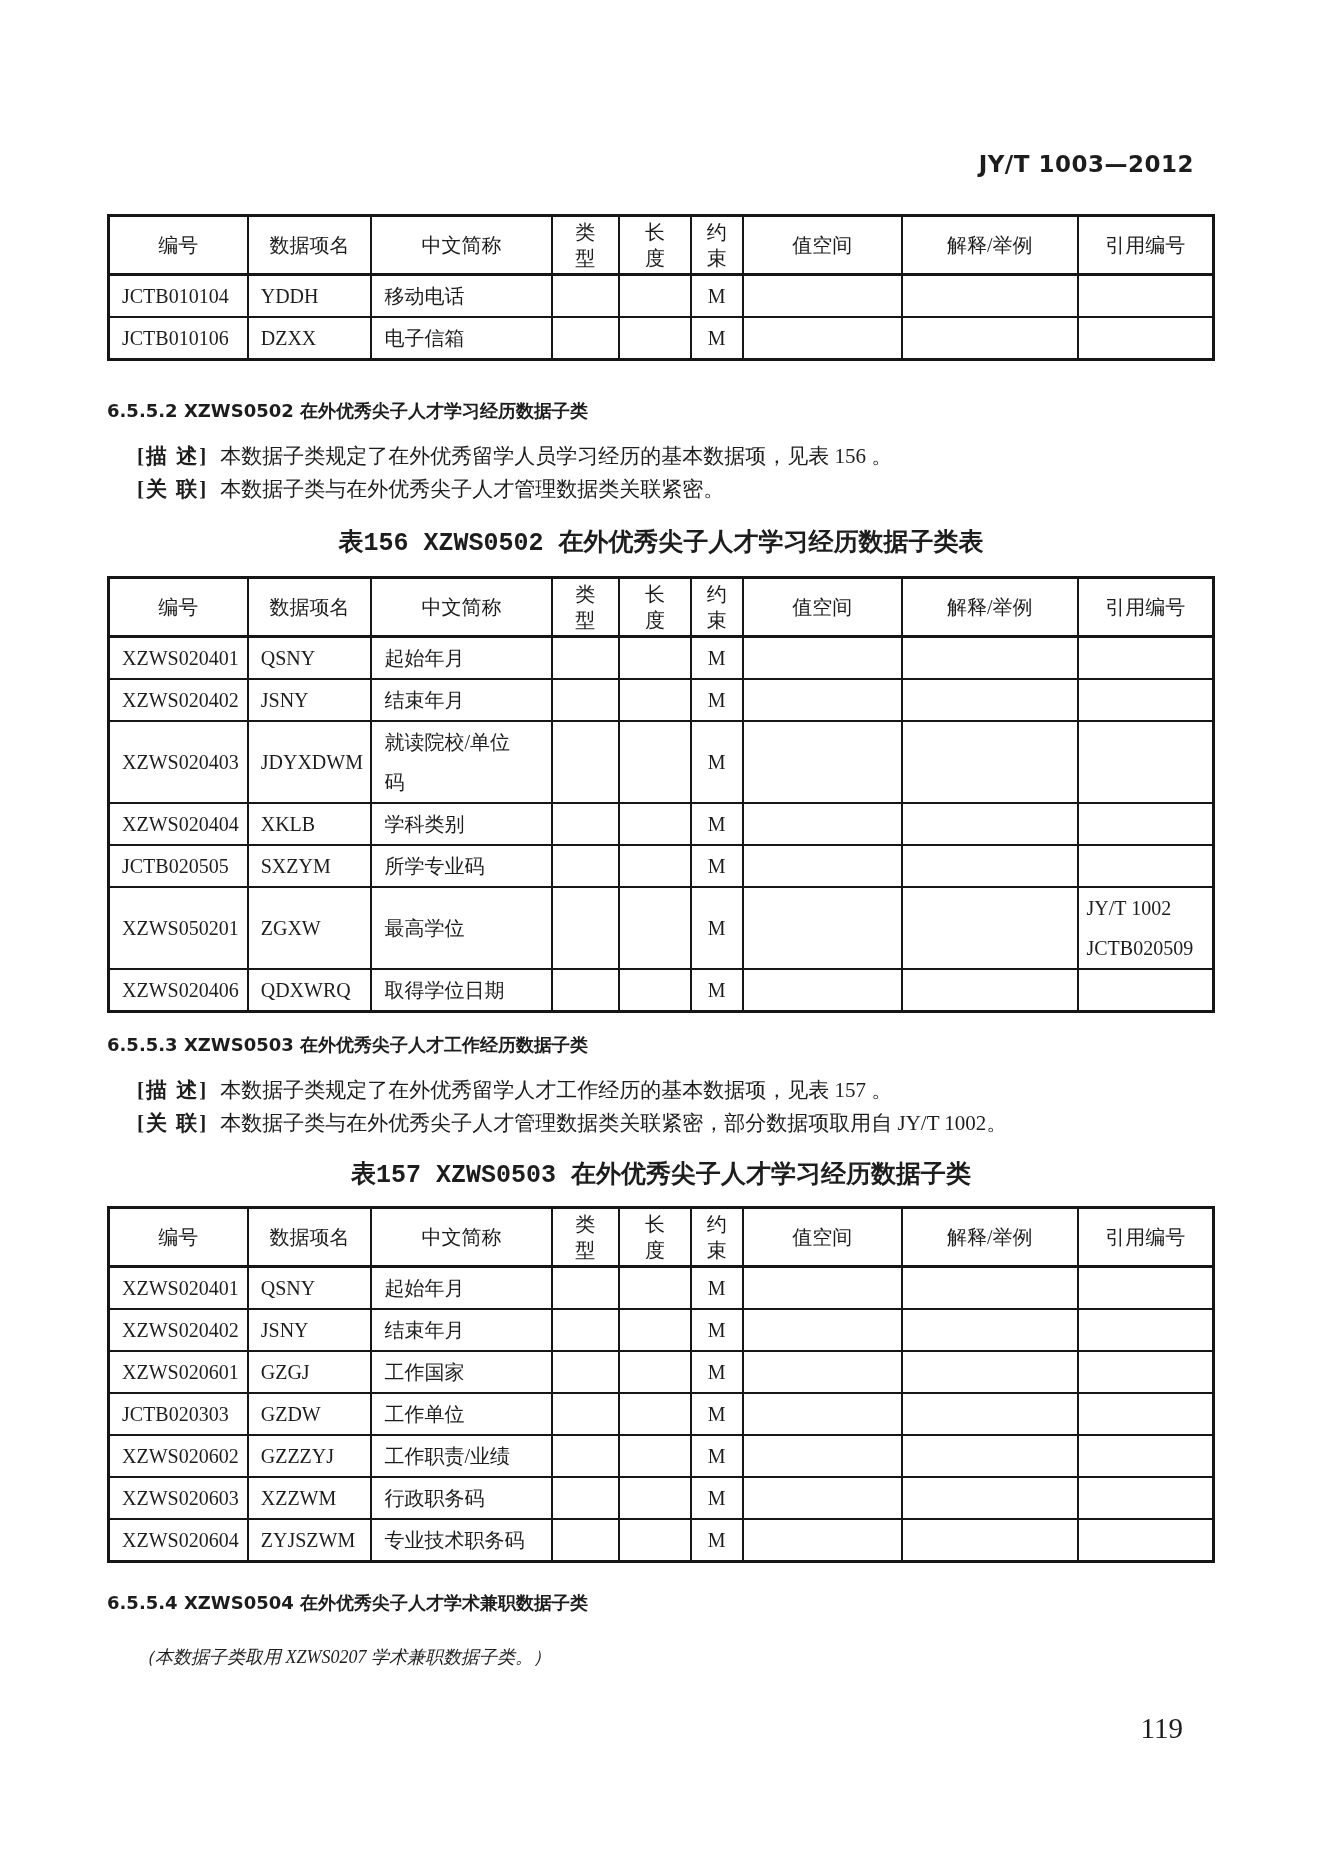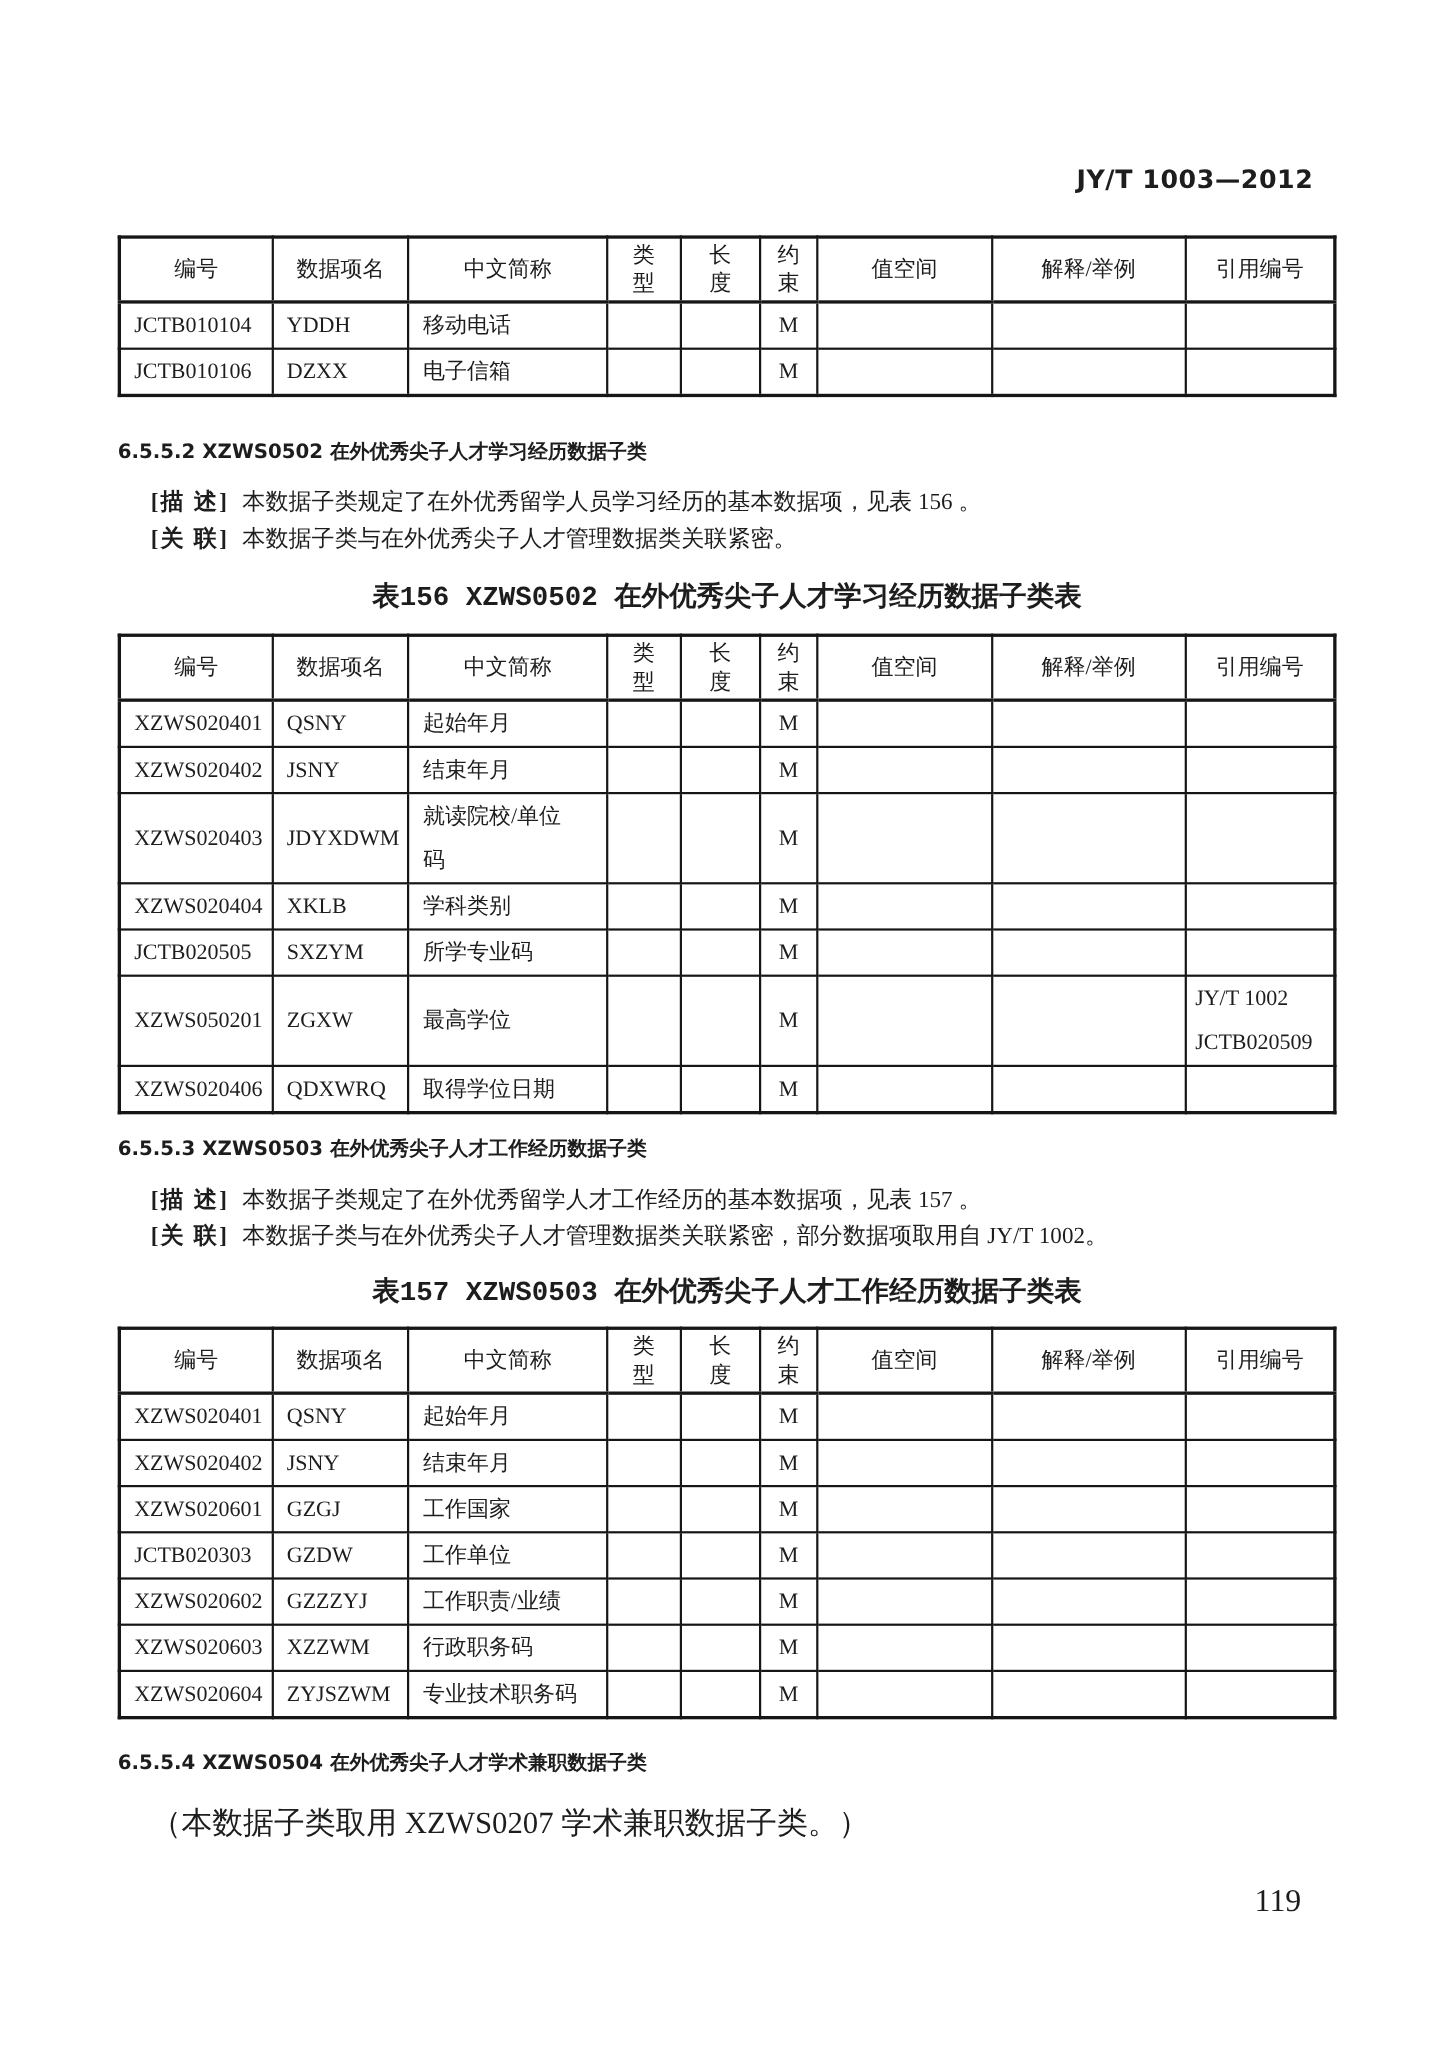--- a/index.html
+++ b/index.html
@@ -54,21 +54,21 @@
   .para-first{margin-top:15px;}
   .bracket-label{font-weight:bold;margin-right:12px;letter-spacing:2px;}
   .table-caption{
     font-family:Liberation Mono, monospace;
     font-weight:bold;font-size:25px;text-align:center;line-height:28px;margin:0;
   }
   #caption-156{margin-top:24px;}
   #table-156{margin-top:18px;}
   #caption-157{margin-top:22px;}
   #table-157{margin-top:16px;}
-  .note-para{margin-top:24px;font-size:28px;line-height:33px;padding-left:30px;}
+  .note-para{margin-top:24px;font-size:18px;line-height:33px;padding-left:30px;font-style:italic;}
   .page-number{position:absolute;top:1712px;right:140px;font-size:29px;}
 </style>
 </head>
 <body>
 
 <div class="page">
 
   <div class="doc-header">JY/T 1003—2012</div>
 
   <div class="content">
@@ -221,21 +221,21 @@
             <td class="col-ref"></td>
           </tr>
         </tbody>
     </table>
 
     <h3 class="section-heading" id="heading-6553">6.5.5.3  XZWS0503 在外优秀尖子人才工作经历数据子类</h3>
 
     <p class="para para-first"><span class="bracket-label">[描 述]</span><span>本数据子类规定了在外优秀留学人才工作经历的基本数据项，见表 157 。</span></p>
     <p class="para"><span class="bracket-label">[关 联]</span><span>本数据子类与在外优秀尖子人才管理数据类关联紧密，部分数据项取用自 JY/T 1002。</span></p>
 
-    <p class="table-caption" id="caption-157">表157  XZWS0503 在外优秀尖子人才工作经历数据子类表</p>
+    <p class="table-caption" id="caption-157">表157  XZWS0503 在外优秀尖子人才学习经历数据子类</p>
 
     <table class="data-table" id="table-157">
       <thead>
           <tr>
             <th class="col-id">编号</th>
             <th class="col-name">数据项名</th>
             <th class="col-cn">中文简称</th>
             <th class="col-type">类
 型</th>
             <th class="col-len">长

